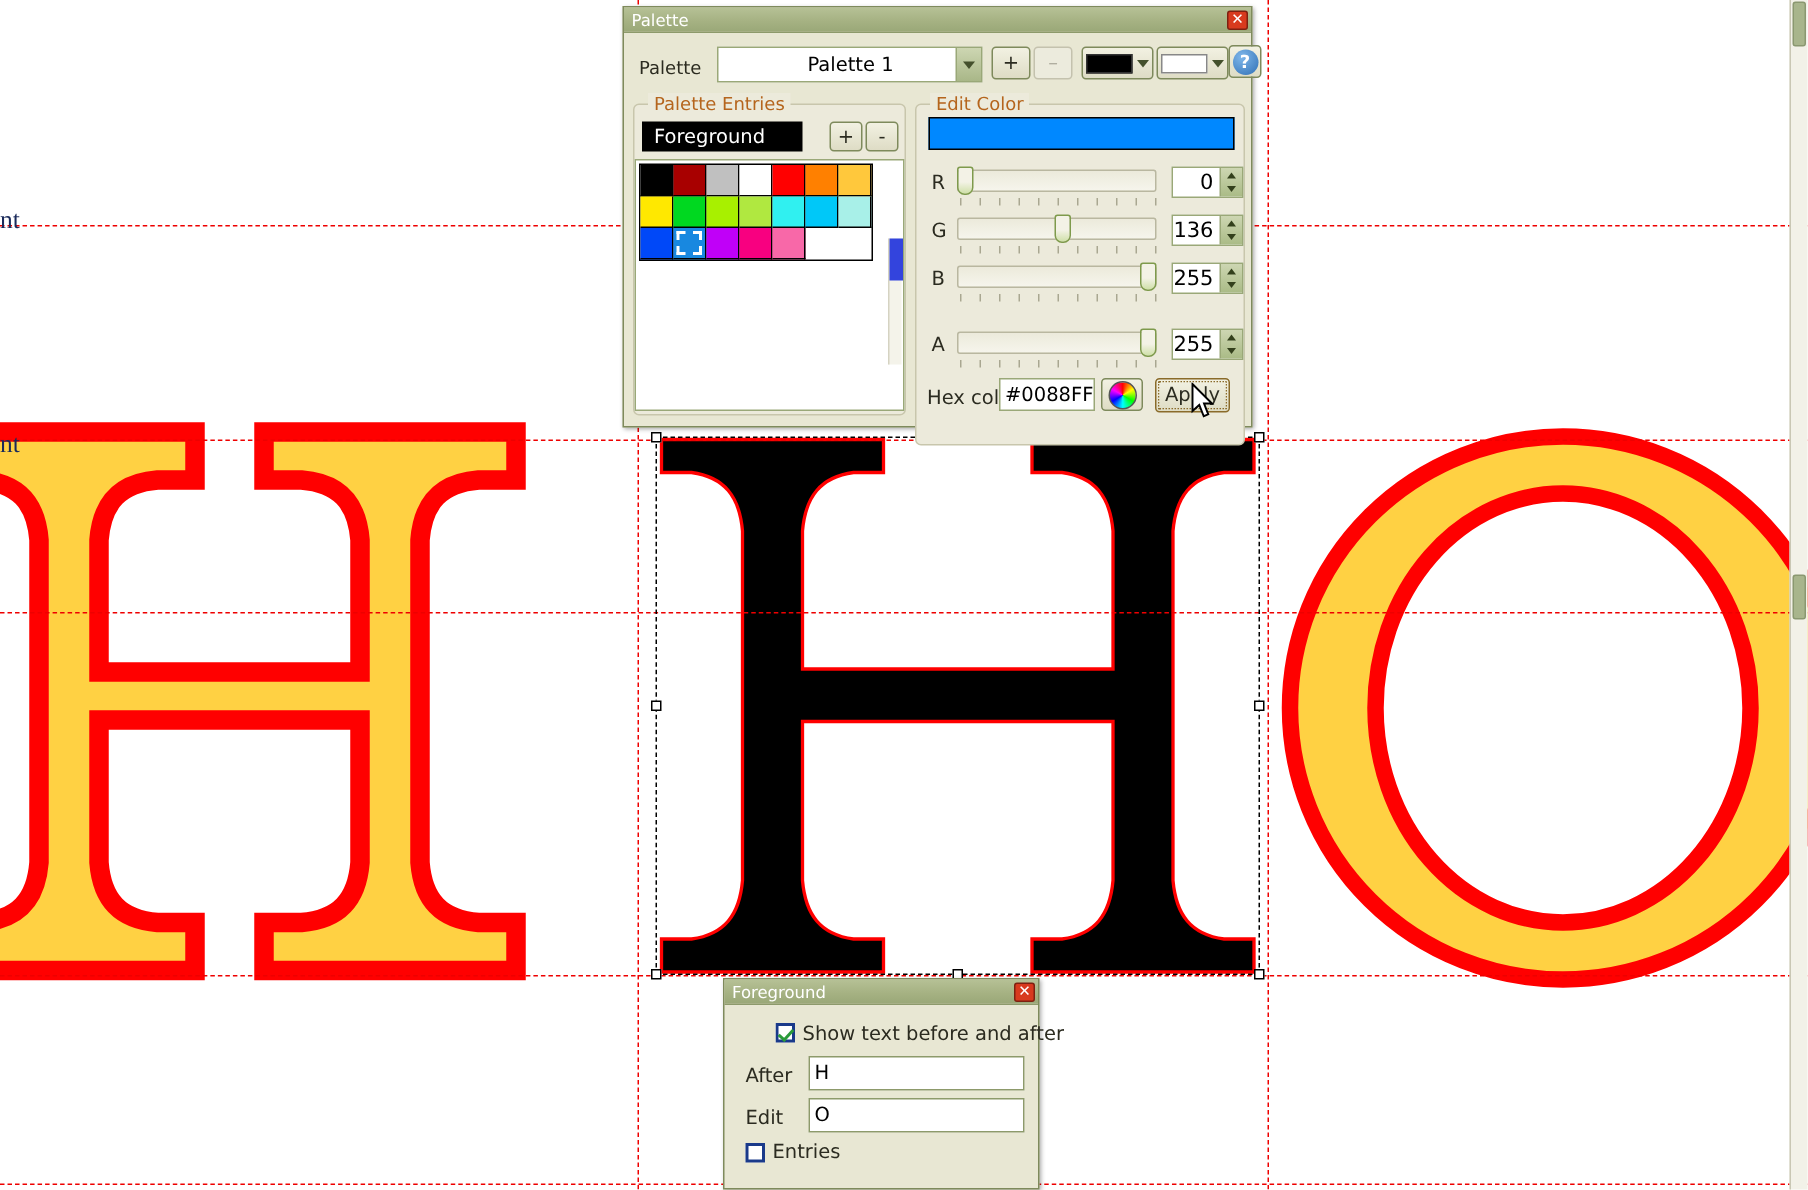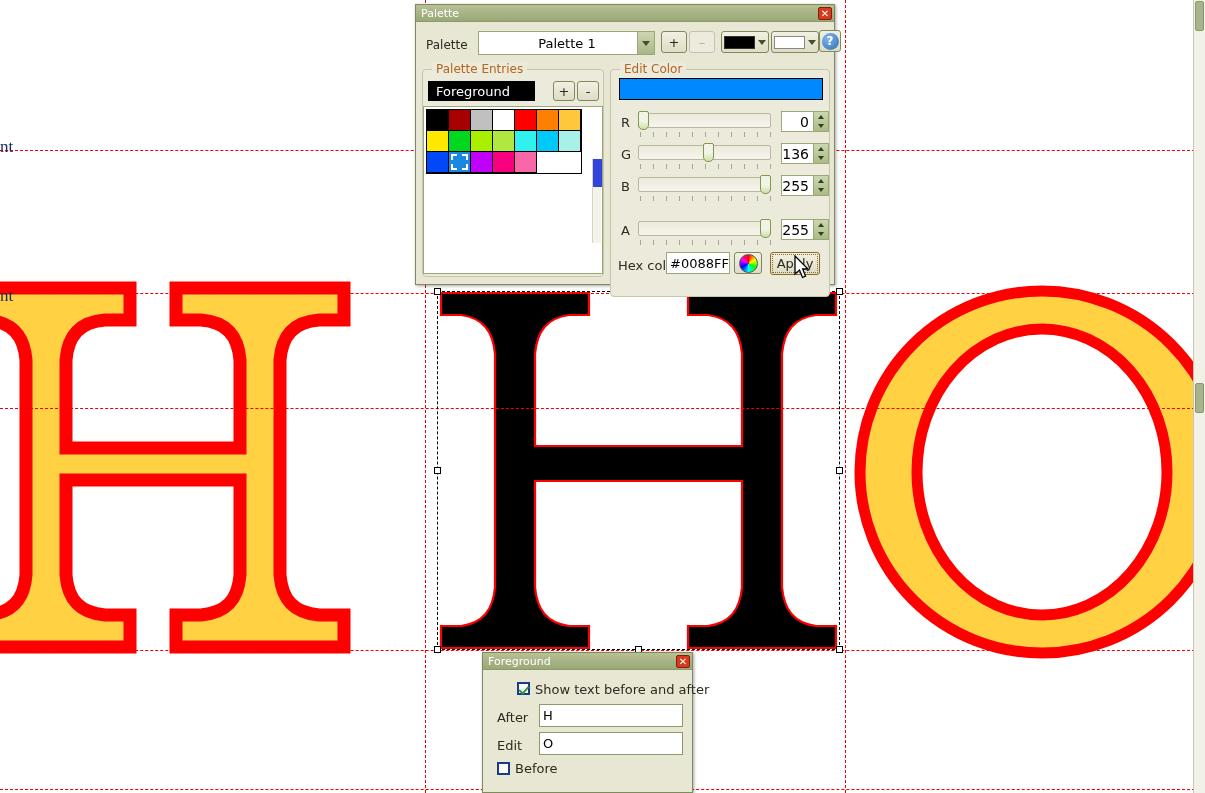--- a/index.html
+++ b/index.html
@@ -572,19 +572,19 @@
     <span>H</span>
   </div>
 
   <div class="lbl" style="position:absolute; left:14px; top:85px; font-size:13px">Edit</div>
   <div class="textinput" style="position:absolute; left:56px; top:79px; width:144px; height:23px; border:1px solid #8d9a6b">
     <span>O</span>
   </div>
 
   <div style="position:absolute; left:14px; top:108px; display:flex; align-items:center; gap:5px">
     <span class="cb"></span>
-    <span class="lbl" style="font-size:13px">Before</span>
+    <span class="lbl" style="font-size:13px">Entries</span>
   </div>
 </div>
 
 <svg id="cursor" style="left:794px; top:255px; width:18px; height:26px" viewBox="0 0 18 26">
   <path d="M1,1 L1,19 L5.5,15 L8.5,22.5 L11.5,21.2 L8.7,14 L14,14 Z" fill="#ffffff" stroke="#000000" stroke-width="1.3"></path>
 </svg>
 
 </body></html>

